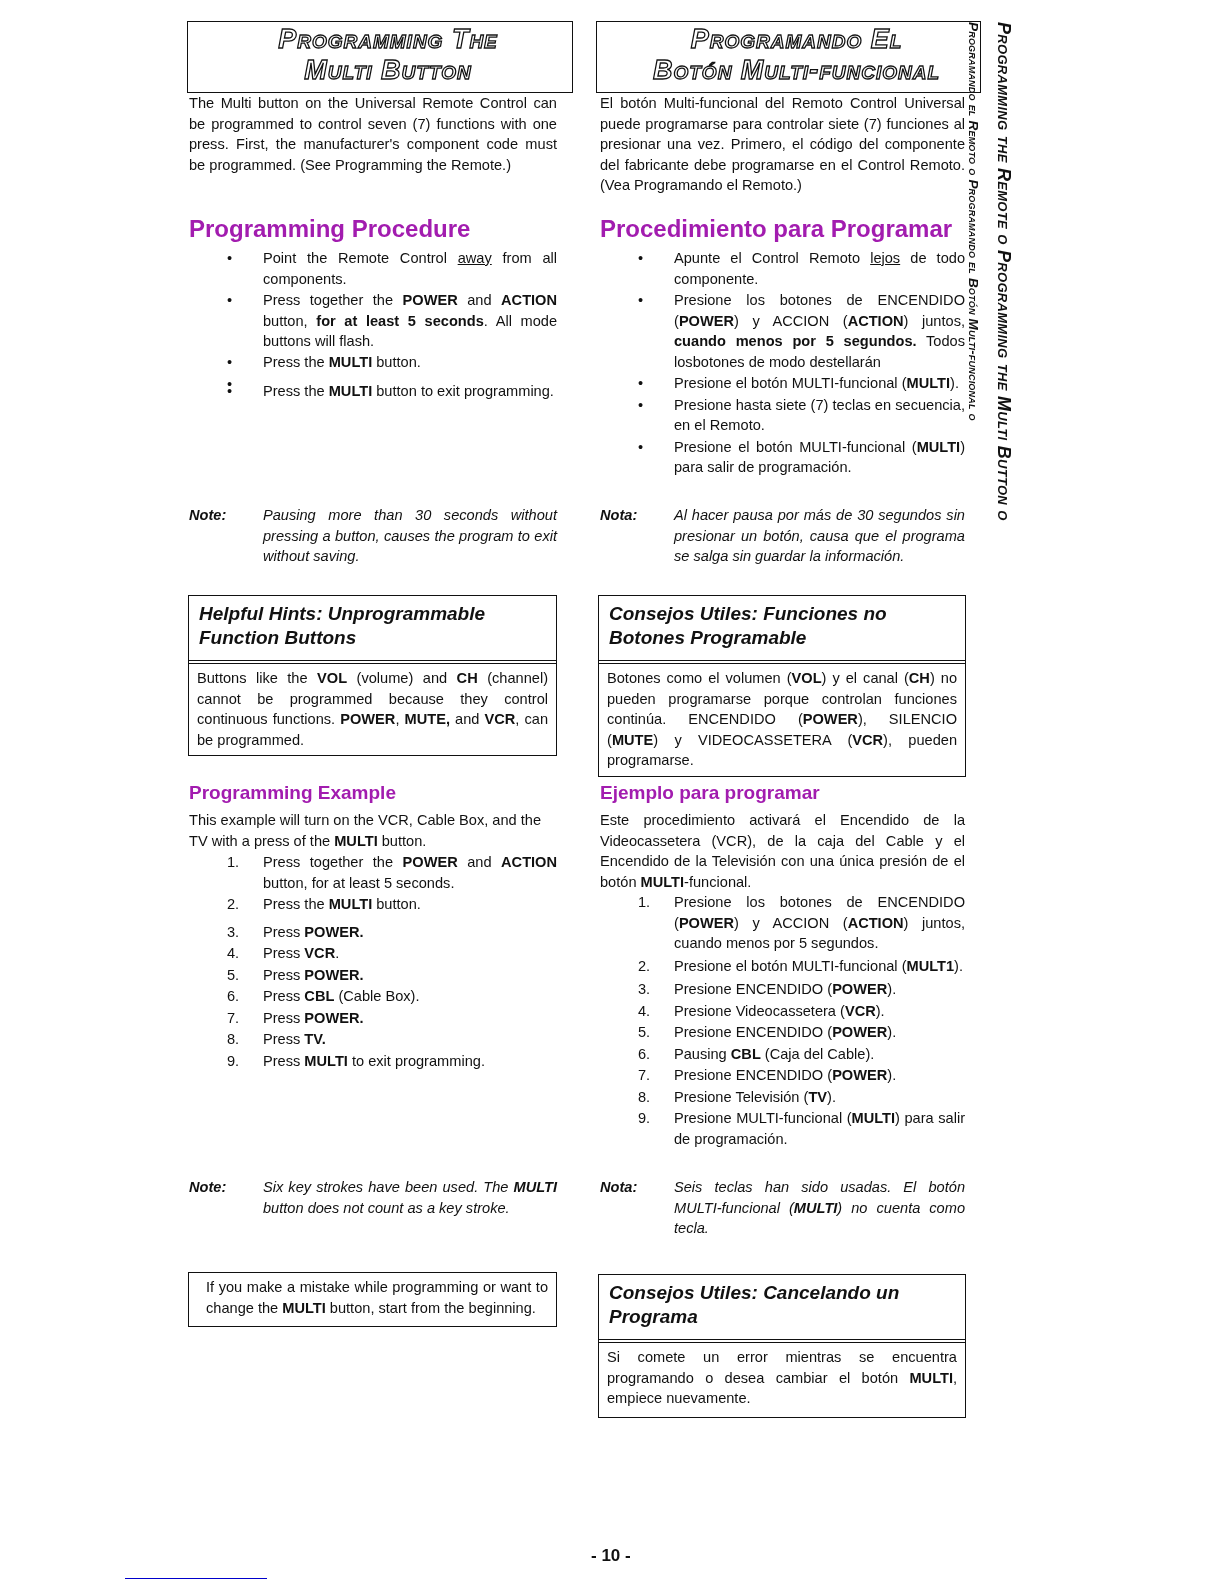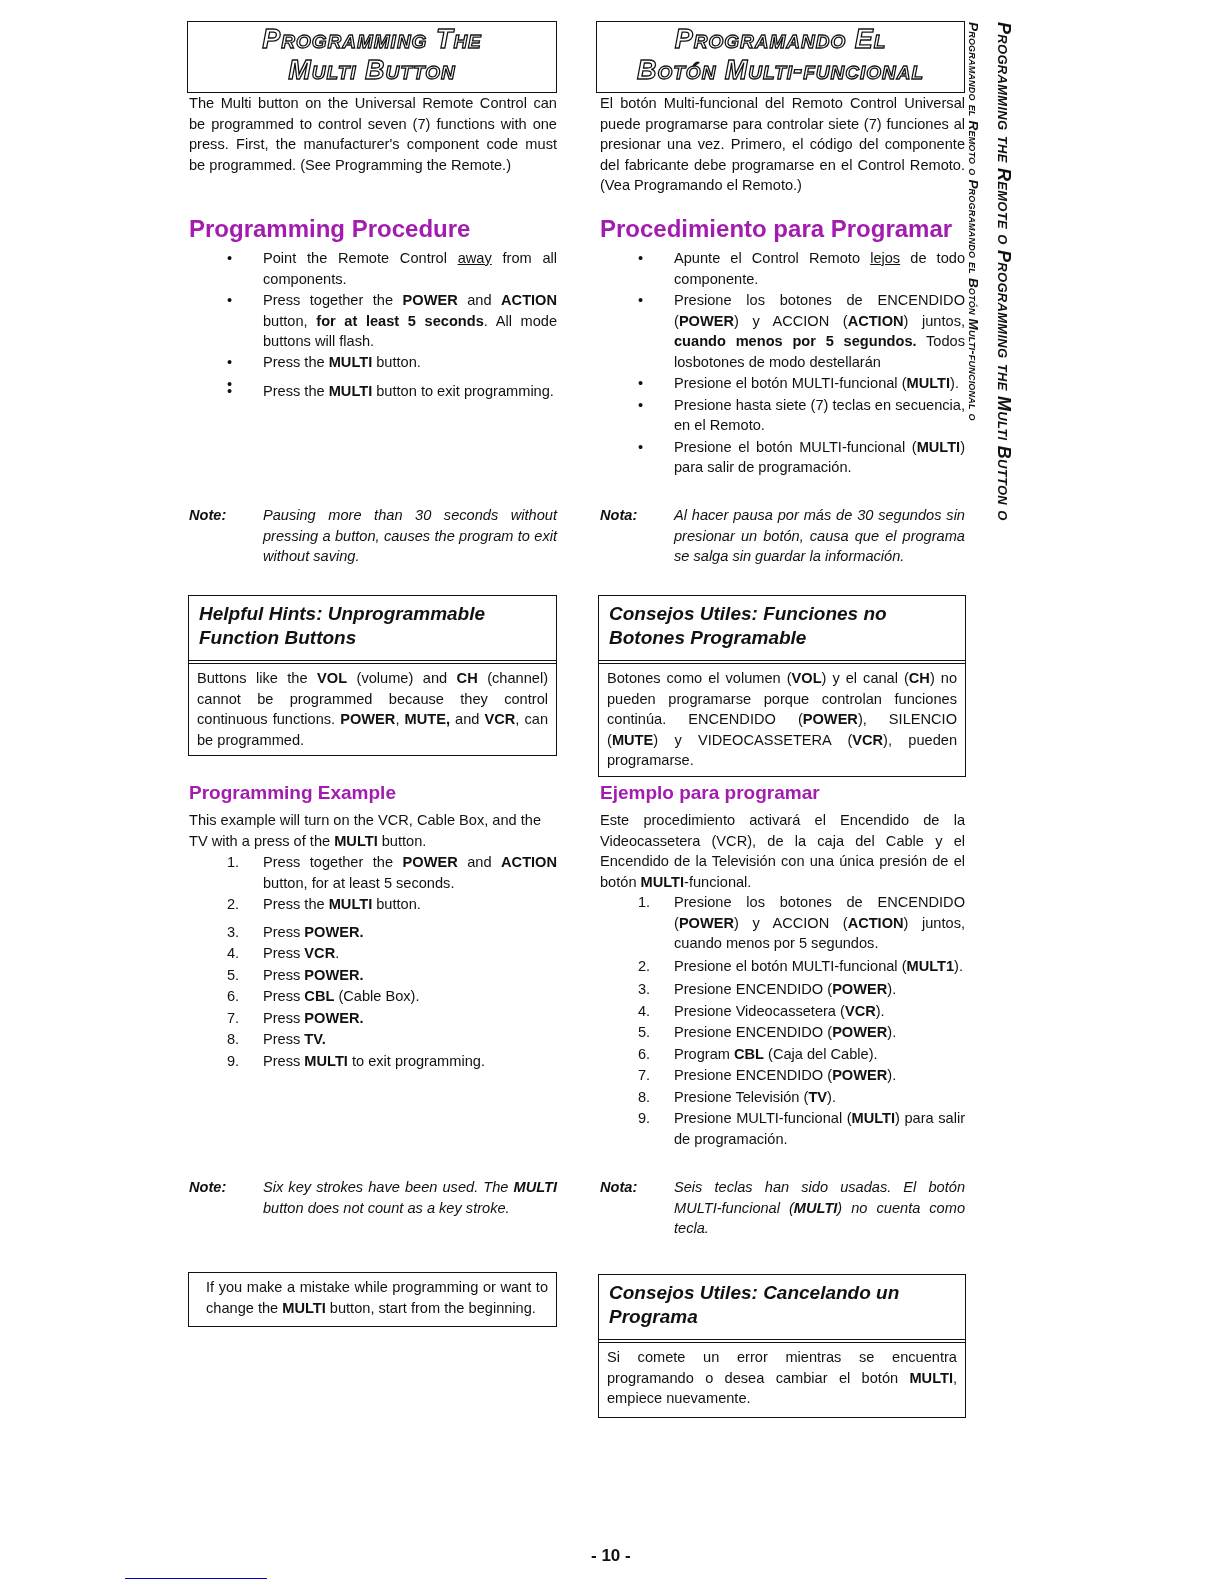--- a/index.html
+++ b/index.html
@@ -4,21 +4,21 @@
 <style>
   html,body{margin:0;padding:0;background:#fff;}
   body{width:1225px;height:1585px;position:relative;overflow:hidden;
        font-family:"Liberation Sans","DejaVu Sans",sans-serif;color:#111;}
   .col{position:absolute;font-size:14.6px;line-height:20.5px;}
   .col-left{left:189px;width:368px;}
   .col-right{left:600px;width:365px;}
   .title-box{position:absolute;border:1.5px solid #111;text-align:center;
        font-family:"Liberation Sans",sans-serif;font-weight:bold;font-style:italic;
        font-variant:small-caps;font-size:27px;line-height:31px;color:#fff;
-       -webkit-text-stroke:1.3px #111;letter-spacing:1px;}
+       -webkit-text-stroke:1.3px #111;letter-spacing:1px;padding-left:16px;}
   .title-box .line{display:block;}
   .just{text-align:justify;}
   h2.section{font-family:"Liberation Sans",sans-serif;font-weight:bold;margin:0;
        position:absolute;color:#a21caf;}
   h2.big{font-size:24px;}
   h2.mid{font-size:19px;}
   ul.bul{list-style:none;margin:0;padding:0;}
   ul.bul li{position:relative;padding-left:74px;text-align:justify;}
   ul.bul li .dot{position:absolute;left:38px;top:0;}
   ol.num{list-style:none;margin:0;padding:0;}
@@ -141,21 +141,21 @@
   <span>Este procedimiento activará el Encendido de la Videocassetera (VCR), de la caja del Cable y el Encendido de la Televisión con una única presión de el botón </span><b>MULTI</b><span>-funcional.</span>
 </div>
 
 <div class="col col-right" style="top:892px;">
   <ol class="num">
     <li><span class="n">1.</span><span>Presione los botones de ENCENDIDO (</span><b>POWER</b><span>) y ACCION (</span><b>ACTION</b><span>) juntos, cuando menos por 5 segundos.</span></li>
     <li style="margin-top:2px;"><span class="n">2.</span><span>Presione el botón MULTI-funcional (</span><b>MULT1</b><span>).</span></li>
     <li style="margin-top:3px;"><span class="n">3.</span><span>Presione ENCENDIDO (</span><b>POWER</b><span>).</span></li>
     <li style="margin-top:1px;"><span class="n">4.</span><span>Presione Videocassetera (</span><b>VCR</b><span>).</span></li>
     <li style="margin-top:1px;"><span class="n">5.</span><span>Presione ENCENDIDO (</span><b>POWER</b><span>).</span></li>
-    <li style="margin-top:1px;"><span class="n">6.</span><span>Program </span><b>CBL</b><span> (Caja del Cable).</span></li>
+    <li style="margin-top:1px;"><span class="n">6.</span><span>Pausing </span><b>CBL</b><span> (Caja del Cable).</span></li>
     <li style="margin-top:1px;"><span class="n">7.</span><span>Presione ENCENDIDO (</span><b>POWER</b><span>).</span></li>
     <li style="margin-top:1px;"><span class="n">8.</span><span>Presione Televisión (</span><b>TV</b><span>).</span></li>
     <li style="margin-top:1px;"><span class="n">9.</span><span>Presione MULTI-funcional (</span><b>MULTI</b><span>) para salir de programación.</span></li>
   </ol>
 </div>
 
 <div class="note" style="top:1177px;left:600px;width:365px;font-size:14.6px;line-height:20.5px;">
   <span class="lbl">Nota:</span>
   <div class="txt"><span>Seis teclas han sido usadas. El botón MULTI-funcional (</span><b>MULTI</b><span>) no cuenta como tecla.</span></div>
 </div>

